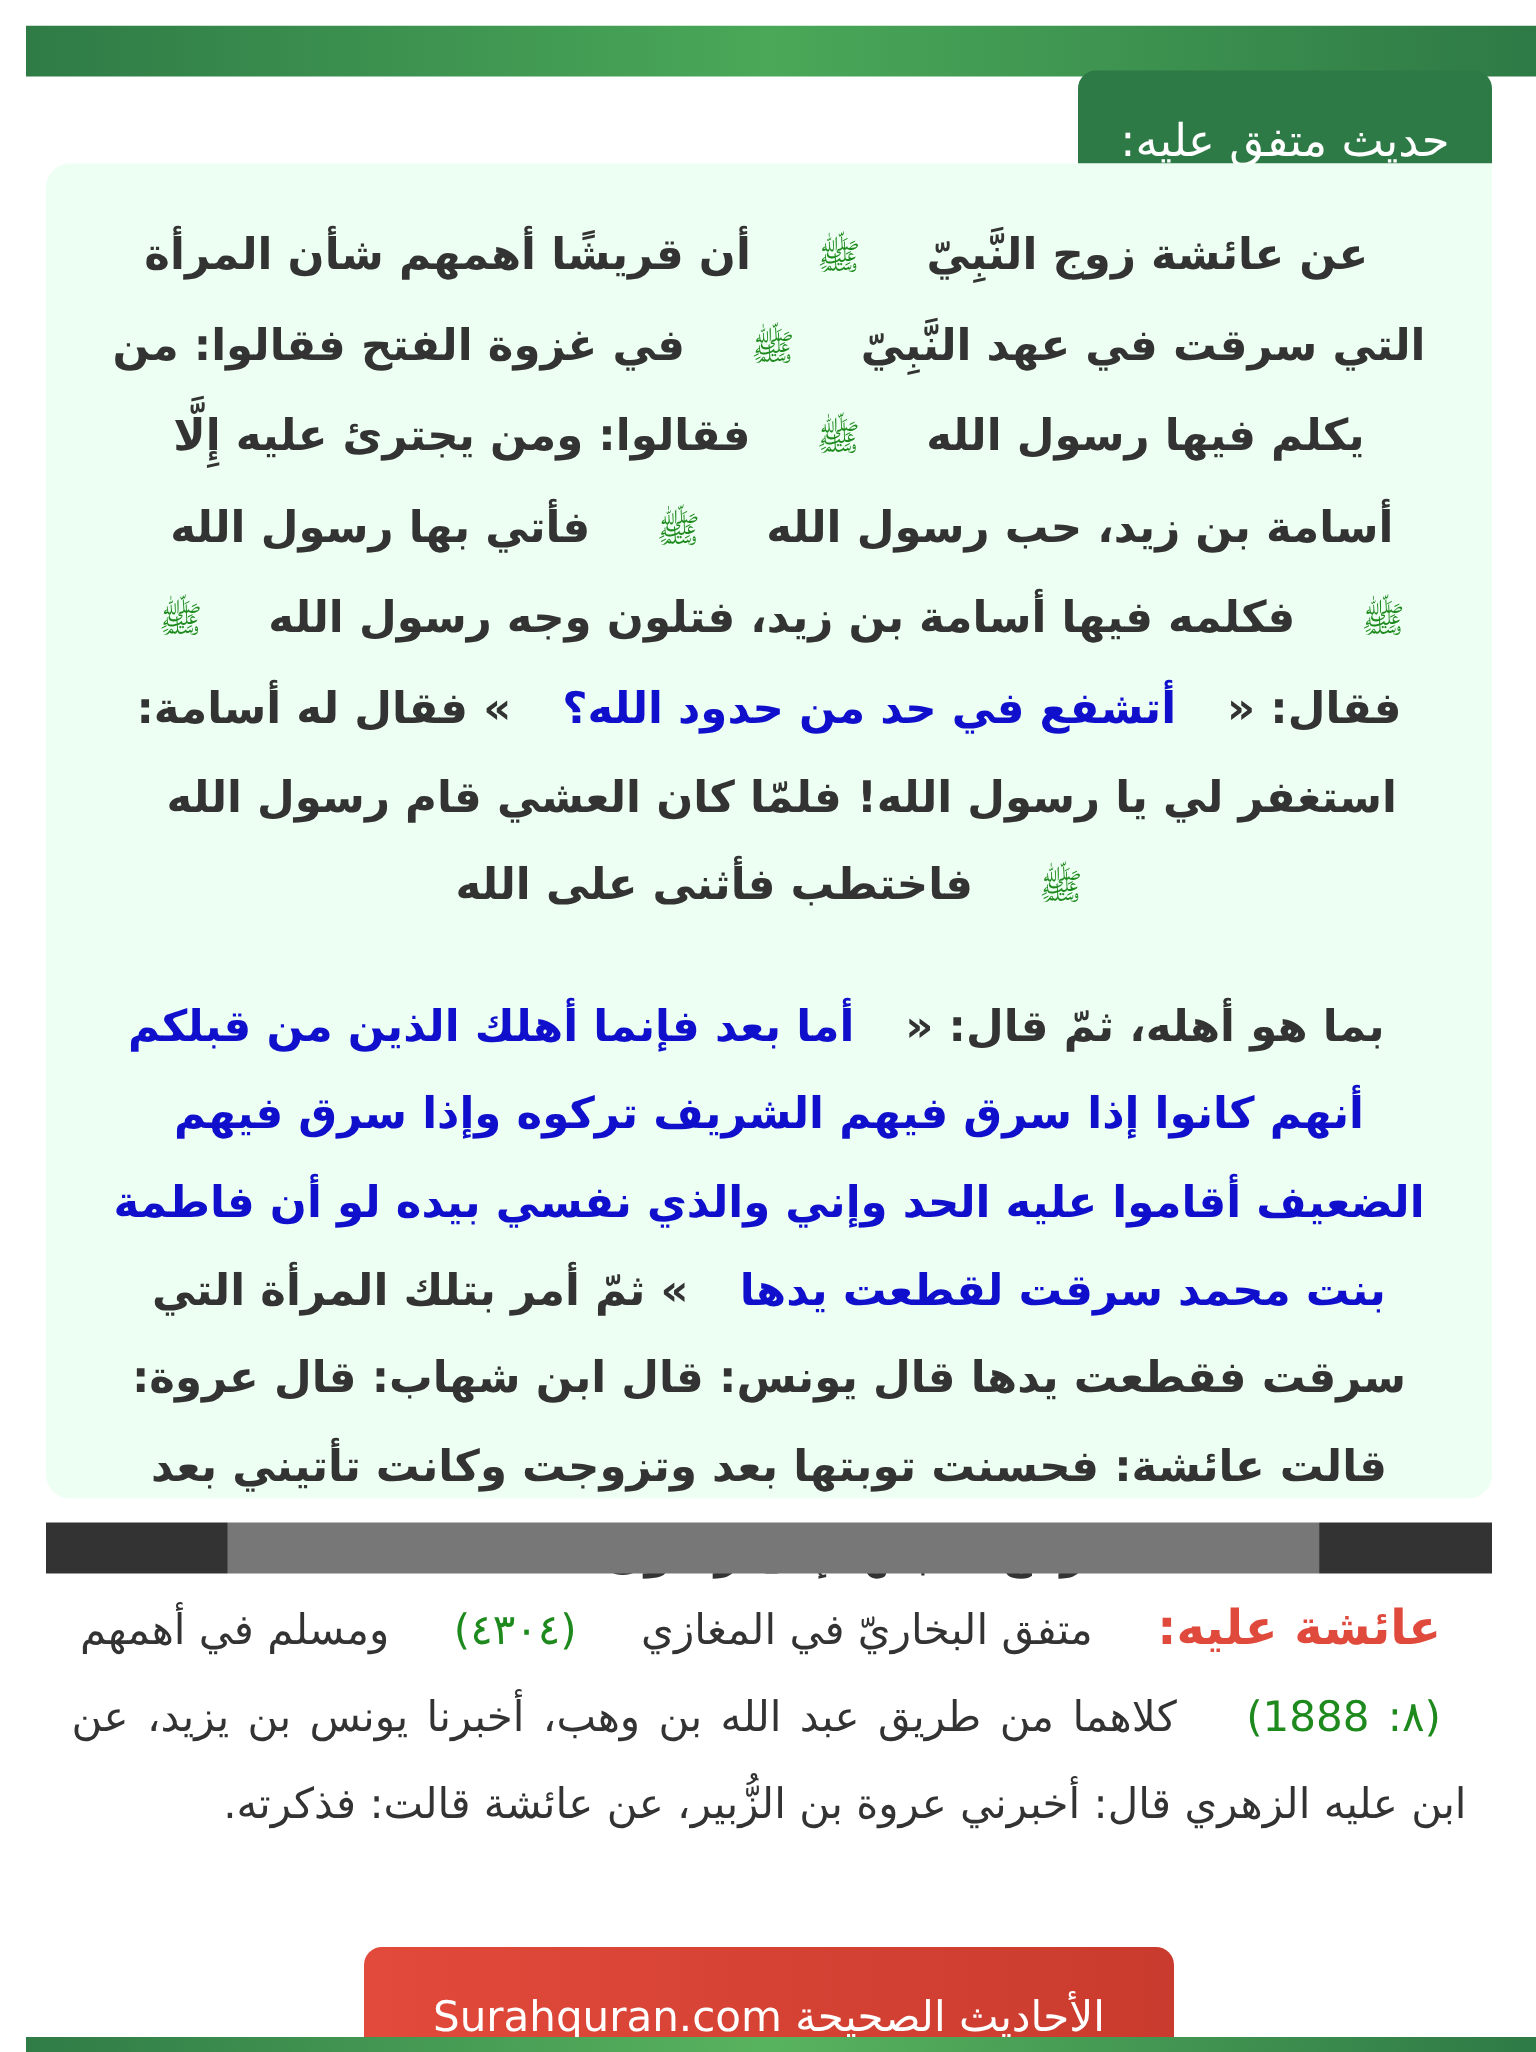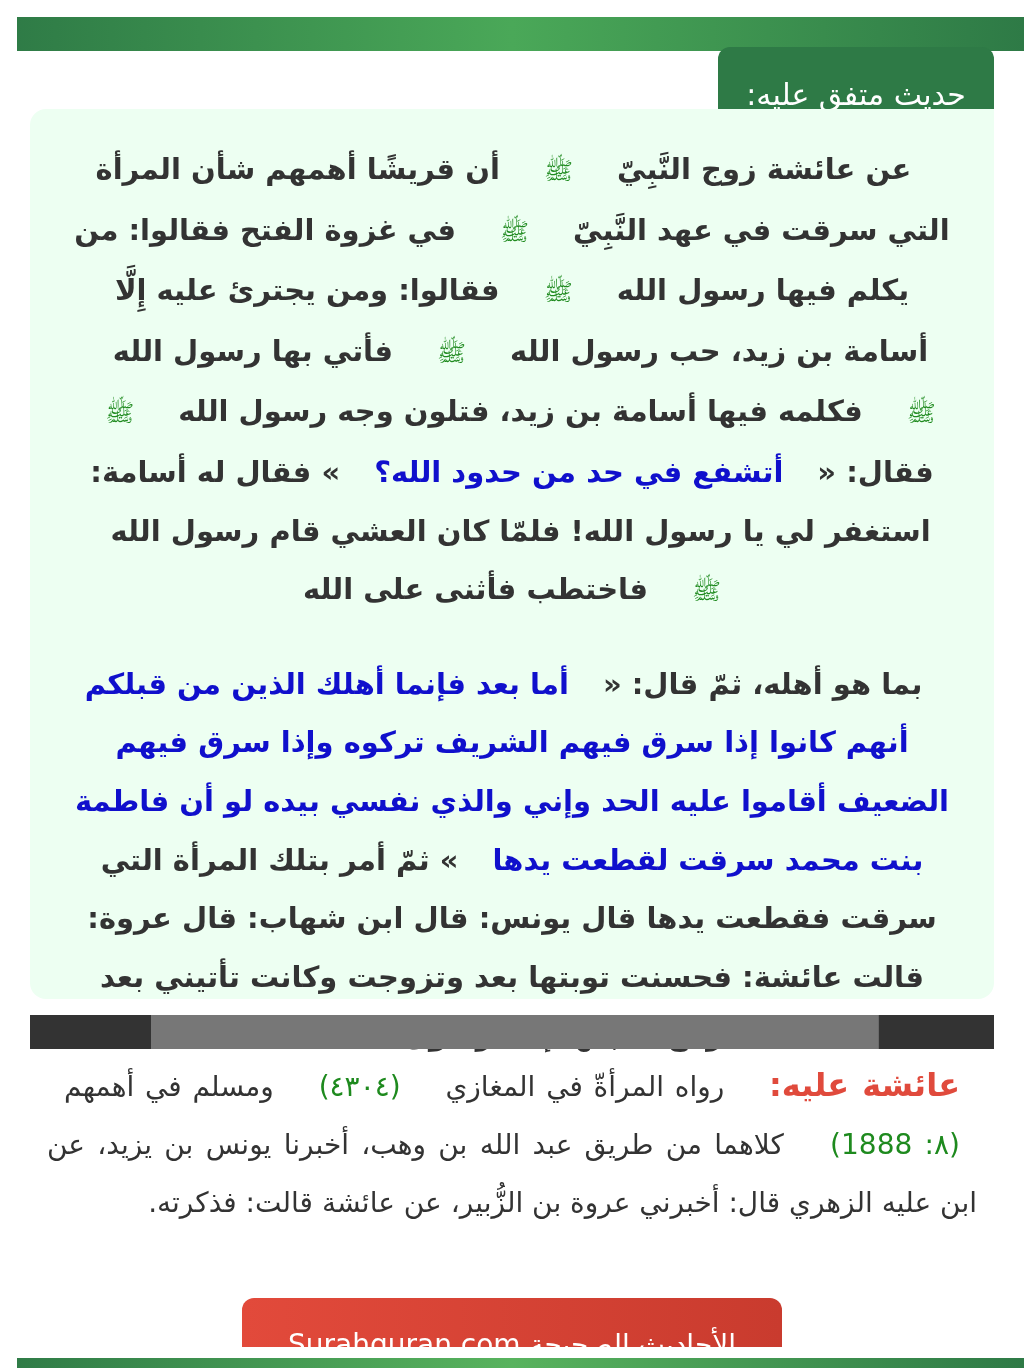--- a/index.html
+++ b/index.html
@@ -40,39 +40,39 @@
 
   .footnote {
     position: absolute; top: 1022px; left: 30px; right: 30px;
     font-size: 28px; line-height: 58px; text-align: justify; color: #333333;
     font-weight: normal;
   }
   .footnote .label { color: #e04a3c; font-weight: bold; font-size: 32px; }
   .footnote .ref { color: #1e8a1e; }
 
   .brand-badge {
-    position: absolute; top: 1281px; left: 242px; width: 540px; height: 49px;
+    position: absolute; top: 1281px; left: 242px; width: 540px; height: 60px;
     background: linear-gradient(90deg, #e24a3b 0%, #c93b2e 100%);
     border-radius: 12px 12px 0 0;
     color: #ffffff; font-size: 28px; line-height: 60px; text-align: center;
   }
 </style>
 </head>
 <body>
 
 <div class="top-bar"></div>
 
 <div class="section-label">حديث متفق عليه:</div>
 
 <div class="hadith-box">
   <p><span>عن عائشة زوج النَّبِيّ </span><span class="saw">ﷺ</span><span> أن قريشًا أهمهم شأن المرأة التي سرقت في عهد النَّبِيّ </span><span class="saw">ﷺ</span><span> في غزوة الفتح فقالوا: من يكلم فيها رسول الله </span><span class="saw">ﷺ</span><span> فقالوا: ومن يجترئ عليه إِلَّا أسامة بن زيد، حب رسول الله </span><span class="saw">ﷺ</span><span> فأتي بها رسول الله </span><span class="saw">ﷺ</span><span> فكلمه فيها أسامة بن زيد، فتلون وجه رسول الله </span><span class="saw">ﷺ</span><span> فقال: «</span><span class="quote">أتشفع في حد من حدود الله؟</span><span>» فقال له أسامة: استغفر لي يا رسول الله! فلمّا كان العشي قام رسول الله </span><span class="saw">ﷺ</span><span> فاختطب فأثنى على الله</span></p>
   <p><span>بما هو أهله، ثمّ قال: «</span><span class="quote">أما بعد فإنما أهلك الذين من قبلكم أنهم كانوا إذا سرق فيهم الشريف تركوه وإذا سرق فيهم الضعيف أقاموا عليه الحد وإني والذي نفسي بيده لو أن فاطمة بنت محمد سرقت لقطعت يدها</span><span>» ثمّ أمر بتلك المرأة التي سرقت فقطعت يدها قال يونس: قال ابن شهاب: قال عروة: قالت عائشة: فحسنت توبتها بعد وتزوجت وكانت تأتيني بعد ذلك فأرفع حاجتها إلى رسول الله </span><span class="saw">ﷺ</span><span>.</span></p>
 </div>
 
 <div class="divider"></div>
 
 <div class="footnote">
-  <span class="label">عائشة عليه:</span><span> رواه المرأةّ في المغازي </span><span class="ref">(٤٣٠٤)</span><span> ومسلم في أهمهم </span><span class="ref">(٨: 1888)</span><span> كلاهما من طريق عبد الله بن وهب، أخبرنا يونس بن يزيد، عن ابن عليه الزهري قال: أخبرني عروة بن الزُّبير، عن عائشة قالت: فذكرته.</span>
+  <span class="label">عائشة عليه:</span><span> متفق البخاريّ في المغازي </span><span class="ref">(٤٣٠٤)</span><span> ومسلم في أهمهم </span><span class="ref">(٨: 1888)</span><span> كلاهما من طريق عبد الله بن وهب، أخبرنا يونس بن يزيد، عن ابن عليه الزهري قال: أخبرني عروة بن الزُّبير، عن عائشة قالت: فذكرته.</span>
 </div>
 
 <div class="brand-badge">الأحاديث الصحيحة Surahquran.com</div>
 
 <div class="bottom-bar"></div>
 
 </body></html>

